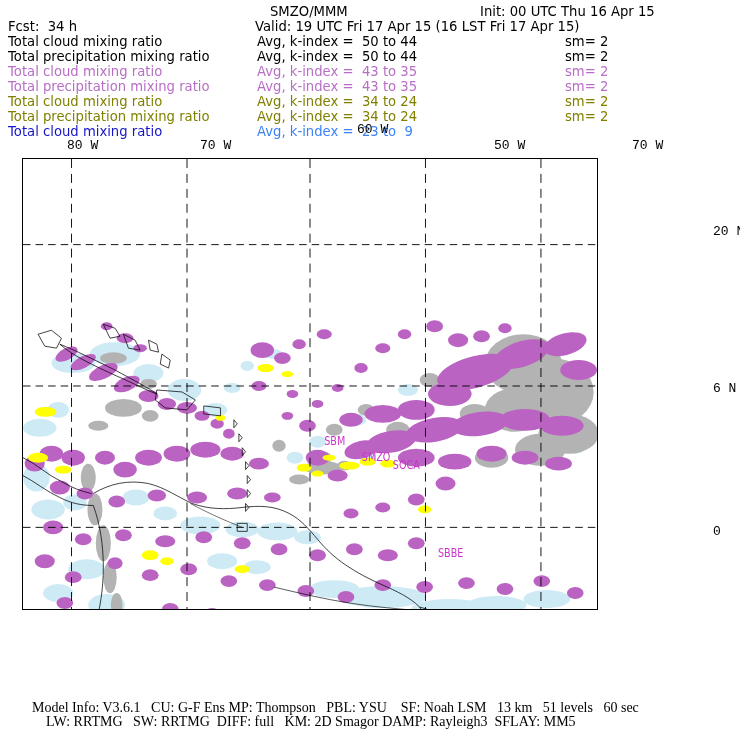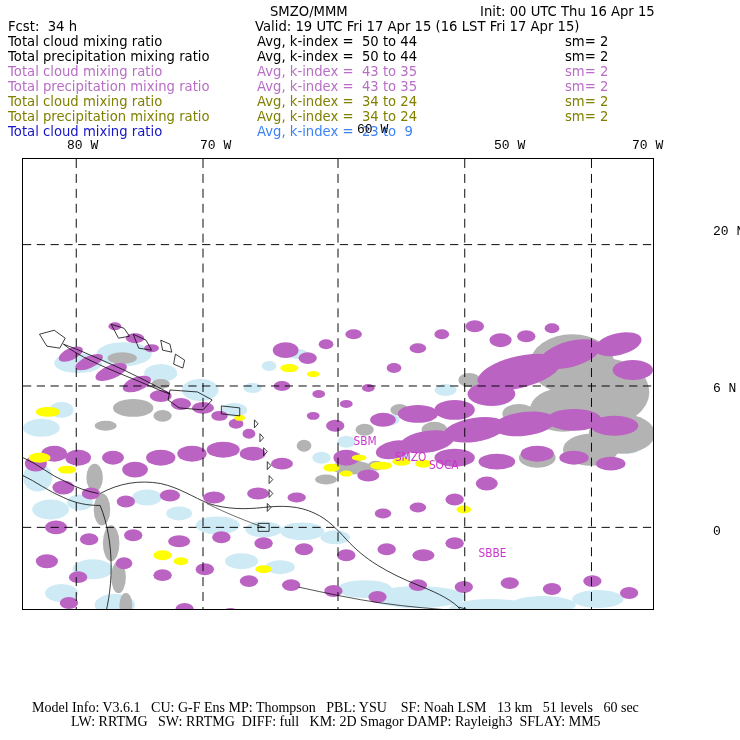--- a/index.html
+++ b/index.html
@@ -32,21 +32,21 @@
   .col-left  { left: 8px; }
   .col-mid   { left: 257px; }
   .col-right { left: 565px; }
   .col-init  { left: 480px; }
 
   
   .map-frame {
     position: absolute;
     left: 22px;
     top: 158px;
-    width: 632px;
+    width: 576px;
     height: 452px;
     border: 1px solid #000000;
     box-sizing: border-box;
     overflow: hidden;
     background: #bef264;
     padding-left: 15px;
   }
   .map-inner {
     position: absolute;
     left: 0; top: 0;
@@ -394,14 +394,14 @@
       <text x="360" y="287" fill="#cc33cc" class="tick-txt" font-size="10">SBM</text>
       <text x="405" y="303" fill="#cc33cc" class="tick-txt" font-size="10">SMZO</text>
       <text x="442" y="311" fill="#cc33cc" class="tick-txt" font-size="10">SOCA</text>
       <text x="496" y="400" fill="#cc33cc" class="tick-txt" font-size="10">SBBE</text>
     </g>
   </svg>
 </div>
 
 <div class="footer">
   <div class="fline" style="left:32px; bottom:16px;">Model Info: V3.6.1   CU: G-F Ens MP: Thompson   PBL: YSU    SF: Noah LSM   13 km   51 levels   60 sec</div>
-  <div class="fline" style="left:46px; bottom:2px;margin-left:25px;">LW: RRTMG   SW: RRTMG  DIFF: full   KM: 2D Smagor DAMP: Rayleigh3  SFLAY: MM5</div>
+  <div class="fline" style="left:46px; bottom:2px;">LW: RRTMG   SW: RRTMG  DIFF: full   KM: 2D Smagor DAMP: Rayleigh3  SFLAY: MM5</div>
 </div>
 
 </body></html>

